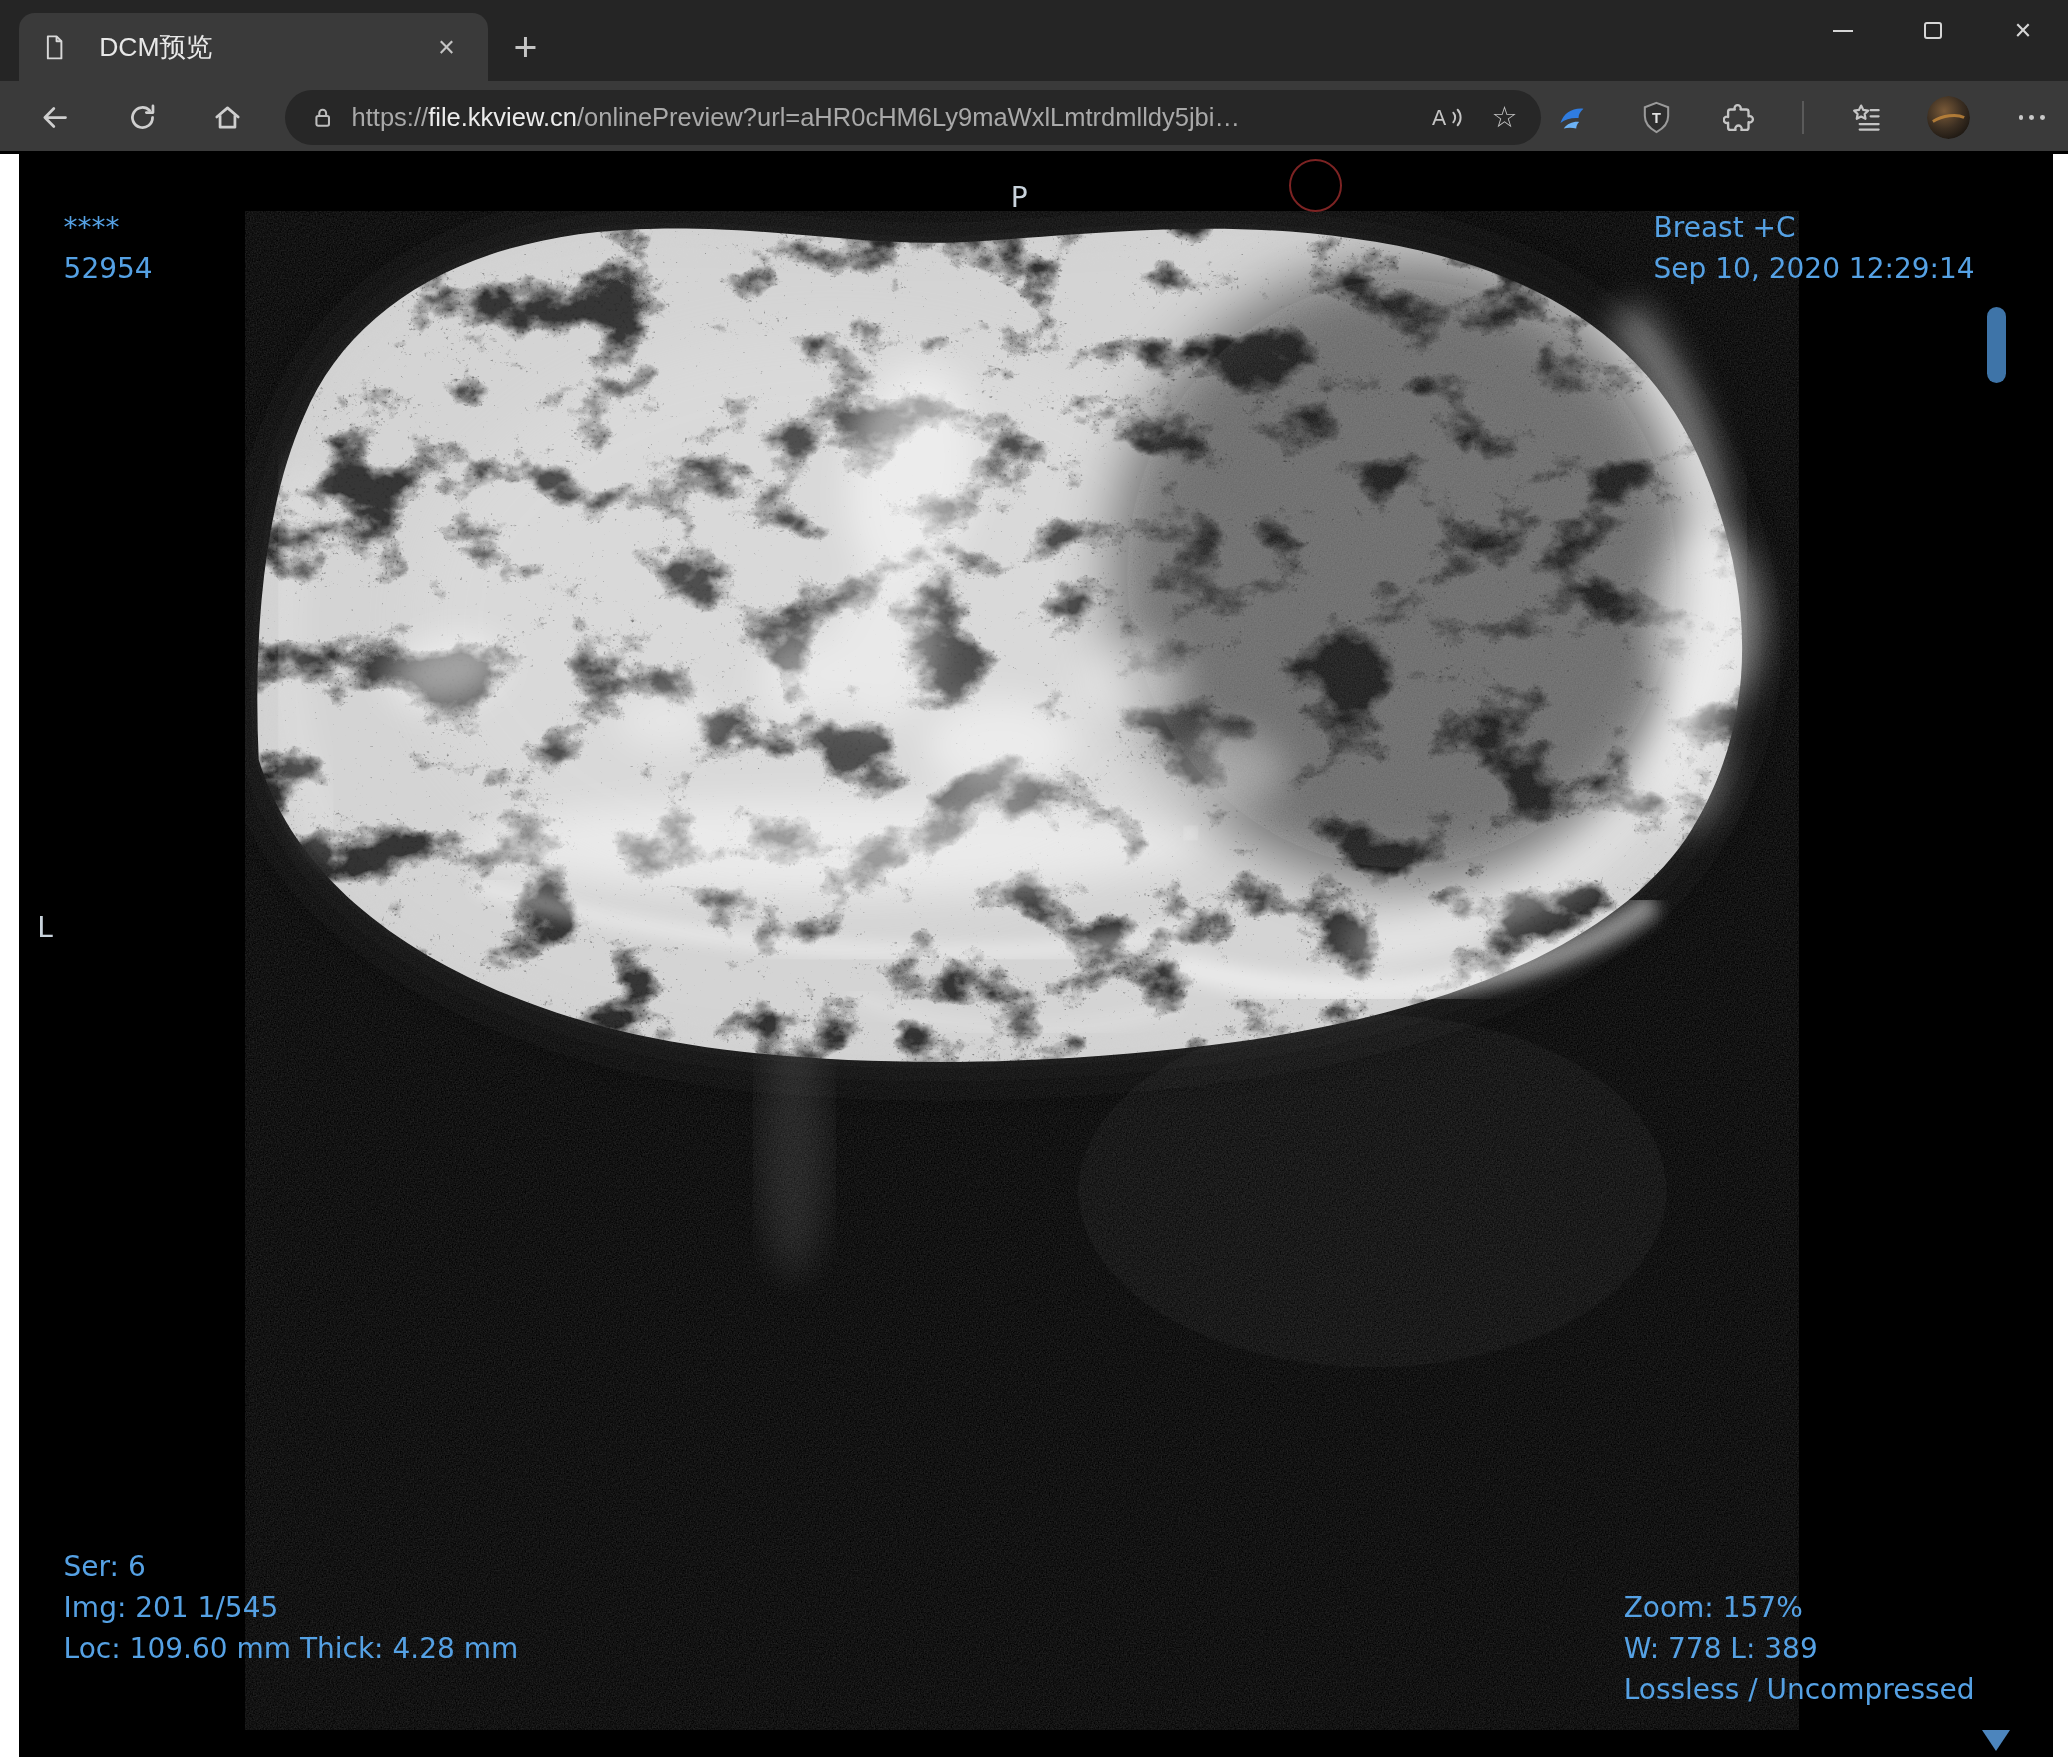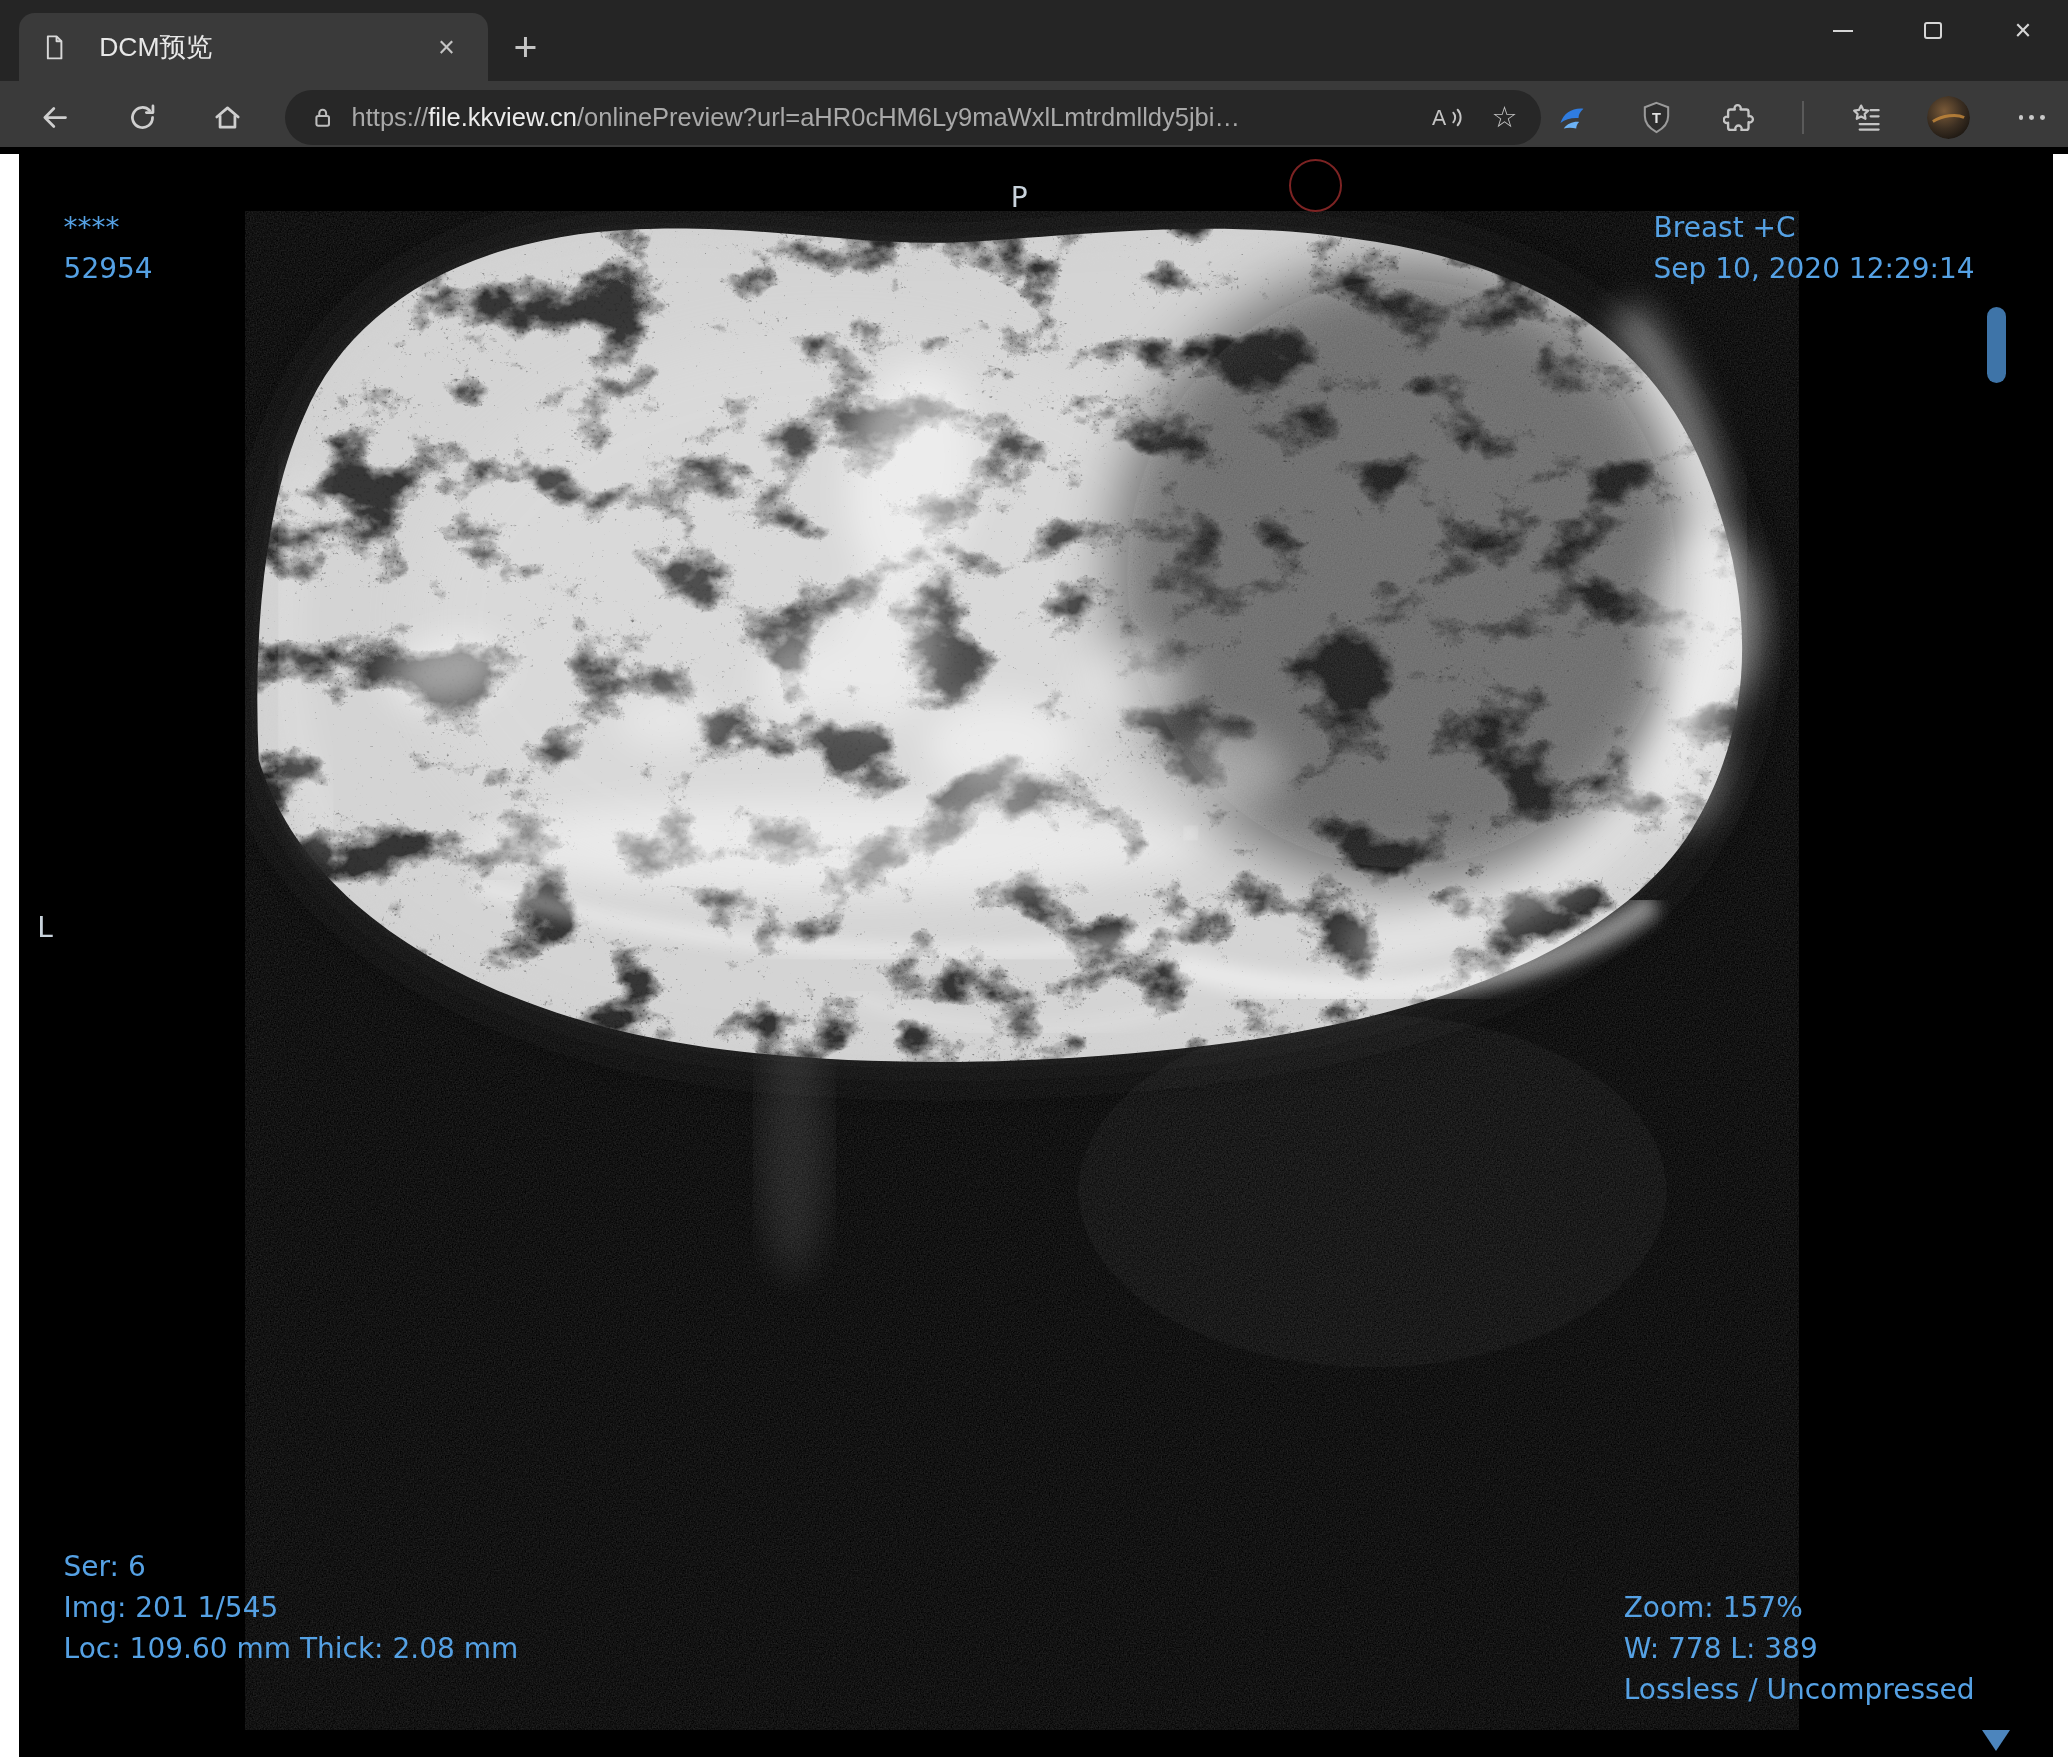--- a/index.html
+++ b/index.html
@@ -15,21 +15,21 @@
   .tab-close{width:39px;height:39px;display:flex;align-items:center;justify-content:center;
        color:#c4c4c4;font-size:29px;border-radius:7.8px}
   .newtab{position:absolute;left:502px;top:23.5px;width:47px;height:47px;display:flex;align-items:center;
        justify-content:center;color:#c4c4c4;font-size:41px;font-weight:300;border-radius:7.8px}
   .wincontrols{position:absolute;right:0;top:0;height:61px;display:flex}
   .winbtn{width:90px;height:61px;display:flex;align-items:center;justify-content:center;color:#d6d6d6;font-size:29px}
   .min-glyph{display:block;width:19.6px;height:2px;background:#d6d6d6}
   .max-glyph{display:block;width:17.6px;height:17.6px;border:2px solid #d6d6d6;border-radius:2.9px}
 
   .toolbar{position:absolute;top:81px;left:0;width:100%;height:73px;background:var(--toolbar-bg,#3a3a3a);
-       border-bottom:7px solid #000000}
+       border-bottom:3px solid #000000}
   .navbtn{position:absolute;top:14.7px;width:43px;height:43px;display:flex;align-items:center;
        justify-content:center;border-radius:7.8px}
   #btn-back{left:33px}#btn-refresh{left:121px}#btn-home{left:206px}
   .navbtn svg{width:33px;height:33px}
 
   .addressbar{position:absolute;left:285px;top:8.8px;width:1256px;height:55px;background:var(--addressbar-bg,#272727);
        border-radius:27.4px;display:flex;align-items:center;padding:0 23.5px;color:#a9a9a9;font-size:25.5px}
   .lock-wrap svg{width:27.4px;height:27.4px;display:block}
   .url{flex:1;margin-left:15.7px;white-space:nowrap;overflow:hidden}
   .u-domain{color:#ececec}
@@ -256,21 +256,21 @@
     <div>Breast +C</div>
     <div>Sep 10, 2020 12:29:14</div>
   </div>
 
   <div class="orient" id="orient-p">P</div>
   <div class="orient" id="orient-l">L</div>
 
   <div class="ov" id="ov-bottom-left">
     <div>Ser: 6</div>
     <div>Img: 201 1/545</div>
-    <div>Loc: 109.60 mm Thick: 2.08 mm</div>
+    <div>Loc: 109.60 mm Thick: 4.28 mm</div>
   </div>
 
   <div class="ov right" id="ov-bottom-right">
     <div>Zoom: 157%</div>
     <div>W: 778 L: 389</div>
     <div>Lossless / Uncompressed</div>
   </div>
 
   <div class="scroll-pill"></div>
   <div class="scroll-down"></div>

